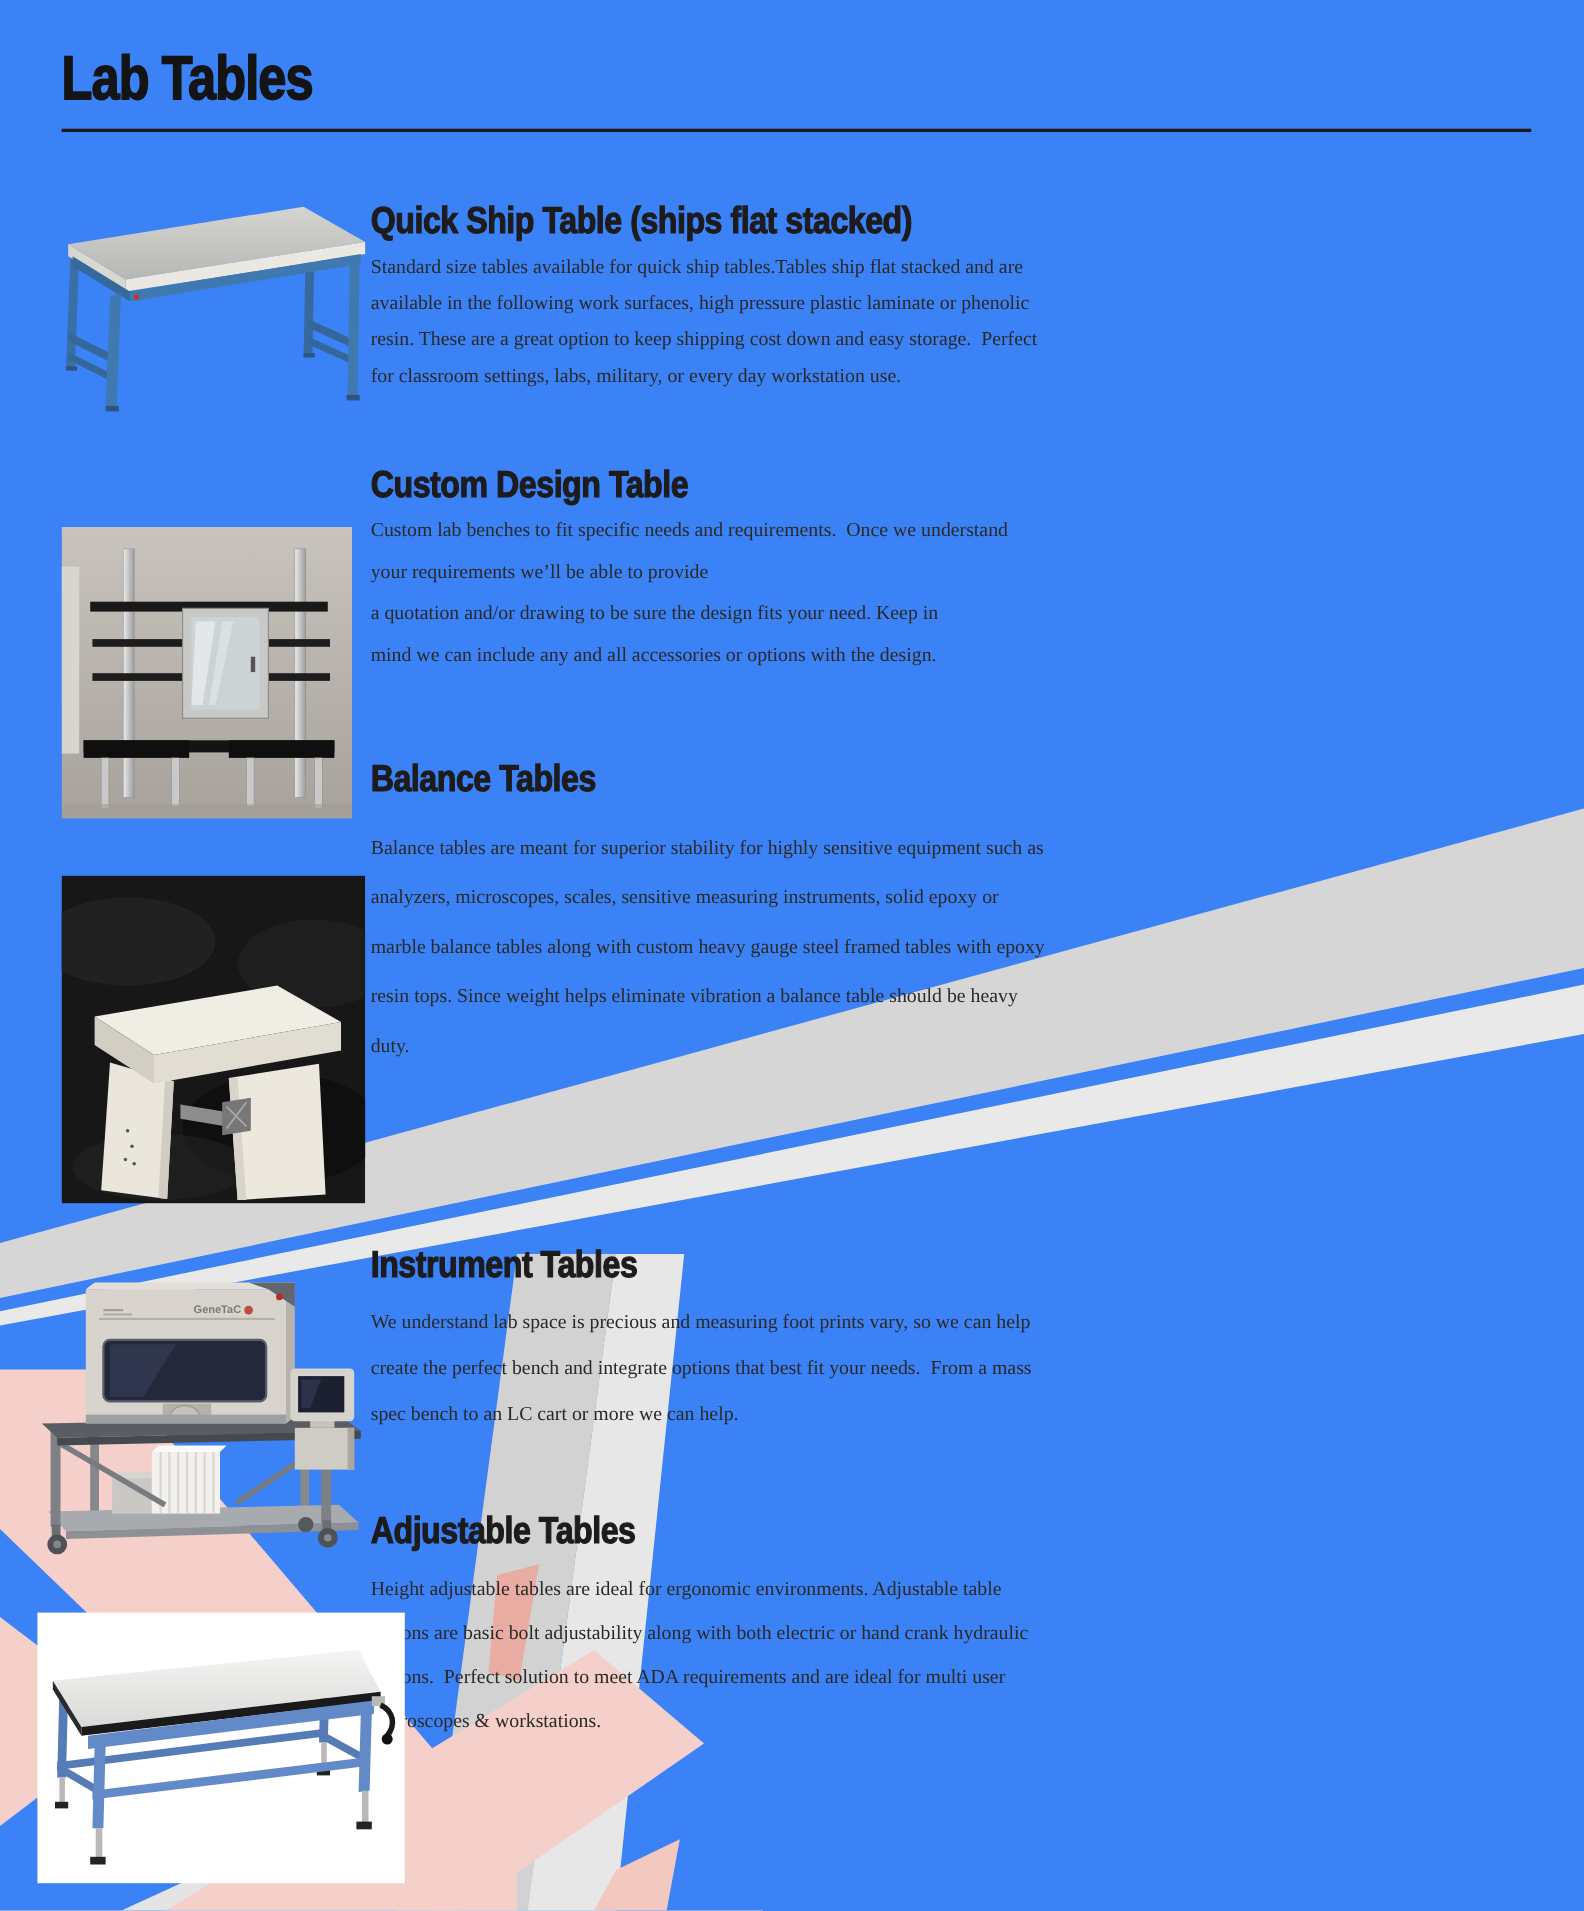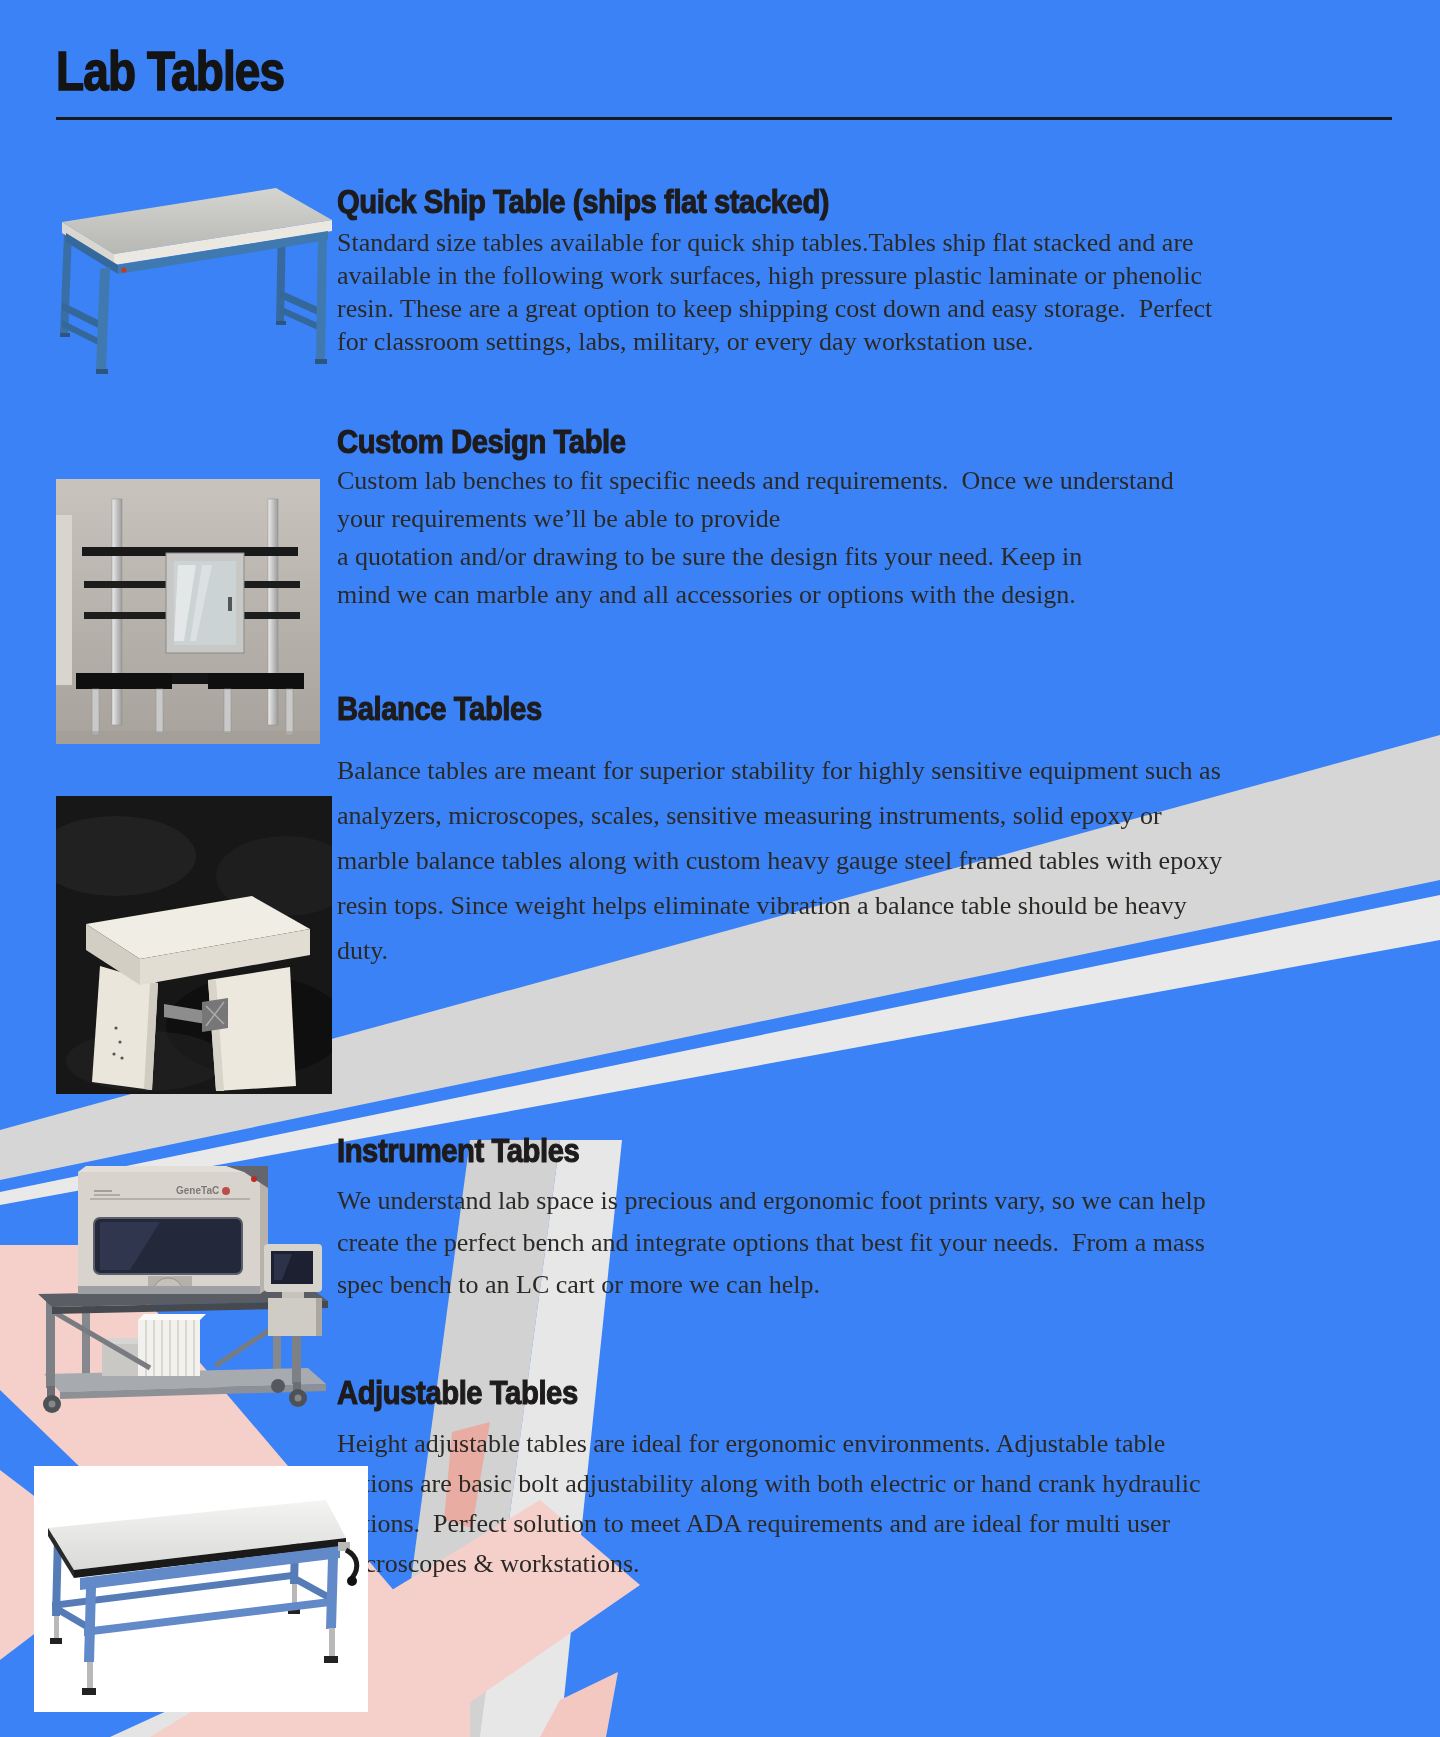--- a/index.html
+++ b/index.html
@@ -22,21 +22,21 @@
   }
   .sec-heading{
     position:absolute;left:337px;
     font-family:"Liberation Sans", sans-serif;font-weight:700;
     font-size:34px;line-height:37px;color:#1d1b1b;letter-spacing:-.5px;
     transform:scaleX(.86);transform-origin:left top;
     -webkit-text-stroke:1.1px #1d1b1b;white-space:nowrap;
   }
   .sec-body{
     position:absolute;left:337px;width:1090px;
-    font-size:26px;color:#2b2926;white-space:pre-wrap;
+    font-size:18px;color:#2b2926;white-space:pre-wrap;
   }
   .photo{position:absolute;font-weight:bold;}
   .photo svg{display:block;width:100%;height:100%;}
   .photo-card{background:#ffffff;}
 </style>
 </head>
 <body>
 
 <div class="page">
 
@@ -71,31 +71,31 @@
     <div class="sec-heading" style="top:183px">Quick Ship Table (ships flat stacked)</div>
     <div class="sec-body" style="top:226px;line-height:33px">Standard size tables available for quick ship tables.Tables ship flat stacked and are
 available in the following work surfaces, high pressure plastic laminate or phenolic
 resin. These are a great option to keep shipping cost down and easy storage.  Perfect
 for classroom settings, labs, military, or every day workstation use.</div>
 
     <div class="sec-heading" style="top:423px">Custom Design Table</div>
     <div class="sec-body" style="top:462px;line-height:38px">Custom lab benches to fit specific needs and requirements.  Once we understand
 your requirements we’ll be able to provide
 a quotation and/or drawing to be sure the design fits your need. Keep in
-mind we can marble any and all accessories or options with the design.</div>
+mind we can include any and all accessories or options with the design.</div>
 
     <div class="sec-heading" style="top:690px">Balance Tables</div>
     <div class="sec-body" style="top:748px;line-height:45px">Balance tables are meant for superior stability for highly sensitive equipment such as
 analyzers, microscopes, scales, sensitive measuring instruments, solid epoxy or
 marble balance tables along with custom heavy gauge steel framed tables with epoxy
 resin tops. Since weight helps eliminate vibration a balance table should be heavy
 duty.</div>
 
     <div class="sec-heading" style="top:1132px">Instrument Tables</div>
-    <div class="sec-body" style="top:1180px;line-height:42px">We understand lab space is precious and ergonomic foot prints vary, so we can help
+    <div class="sec-body" style="top:1180px;line-height:42px">We understand lab space is precious and measuring foot prints vary, so we can help
 create the perfect bench and integrate options that best fit your needs.  From a mass
 spec bench to an LC cart or more we can help.</div>
 
     <div class="sec-heading" style="top:1374px">Adjustable Tables</div>
     <div class="sec-body" style="top:1424px;line-height:40px">Height adjustable tables are ideal for ergonomic environments. Adjustable table
 options are basic bolt adjustability along with both electric or hand crank hydraulic
 options.  Perfect solution to meet ADA requirements and are ideal for multi user
 microscopes &amp; workstations.</div>
 
     <div class="photo" style="left:44px;top:174px;width:292px;height:202px">

